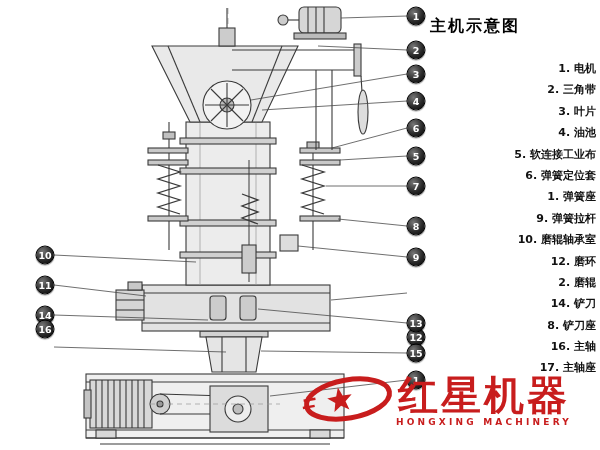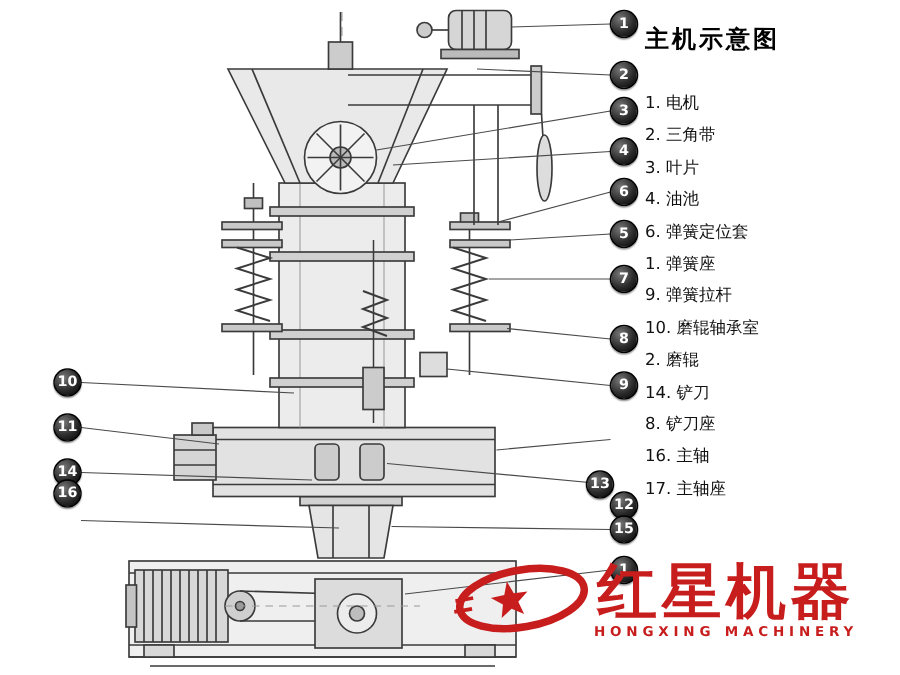--- a/index.html
+++ b/index.html
@@ -8,21 +8,21 @@
   #drawing{position:absolute;left:0;top:0;z-index:1;}
   #callout-layer{position:absolute;left:0;top:0;width:600px;height:450px;z-index:3;pointer-events:none;}
   .callout{position:absolute;width:17px;height:17px;border-radius:50%;
            background:radial-gradient(circle at 35% 30%, #777 0%, #2b2b2b 55%, #000 100%);
            border:1px solid #000;color:#fff;font-size:9.5px;font-weight:bold;
            display:flex;align-items:center;justify-content:center;
            transform:translate(-50%,-50%);box-shadow:0 1px 1px rgba(0,0,0,.4);}
   #legend{position:absolute;left:430px;top:16px;width:166px;z-index:2;}
   #legend-title{font-size:16px;font-weight:800;letter-spacing:2px;color:#000;}
   #legend-list{margin-top:24px;}
-  .legend-row{height:21.4px;font-size:11px;font-weight:400;color:#111;white-space:nowrap;}
+  .legend-row{height:21.4px;font-size:11px;font-weight:700;color:#111;white-space:nowrap;text-align:right;}
   #watermark{position:absolute;left:274px;top:358px;width:326px;height:84px;z-index:6;
              display:flex;align-items:center;pointer-events:none;justify-content:center;}
   #brand-text{display:flex;flex-direction:column;align-items:center;margin-left:2px;}
   #brand-name{font-size:40px;line-height:1.05;font-weight:bold;color:#c81d1d;letter-spacing:3px;white-space:nowrap;}
   #brand-sub{font-size:9px;font-weight:bold;color:#c81d1d;letter-spacing:3.2px;margin-top:1px;white-space:nowrap;}
 </style>
 </head>
 <body>
 
 <div id="page">
@@ -160,40 +160,42 @@
       <div class="callout" style="left: 416px; top: 16px;">1</div>
       <div class="callout" style="left: 416px; top: 50px;">2</div>
       <div class="callout" style="left: 416px; top: 74px;">3</div>
       <div class="callout" style="left: 416px; top: 101px;">4</div>
       <div class="callout" style="left: 416px; top: 128px;">6</div>
       <div class="callout" style="left: 416px; top: 156px;">5</div>
       <div class="callout" style="left: 416px; top: 186px;">7</div>
       <div class="callout" style="left: 416px; top: 226px;">8</div>
       <div class="callout" style="left: 416px; top: 257px;">9</div>
       <div class="callout" style="left: 416px; top: 293px; margin-top: 44px;">12</div>
-      <div class="callout" style="left: 400px; top: 323px; text-align: center;">13</div>
+      <div class="callout" style="left: 416px; top: 323px; text-align: center;">13</div>
       <div class="callout" style="left: 416px; top: 353px;">15</div>
       <div class="callout" style="left: 416px; top: 380px;">1</div>
       <div class="callout" style="left: 45px; top: 255px;">10</div>
       <div class="callout" style="left: 45px; top: 285px;">11</div>
       <div class="callout" style="left: 45px; top: 315px;">14</div>
       <div class="callout" style="left: 45px; top: 329px;">16</div>
     </div>
 
   <div id="legend">
     <div id="legend-title">主机示意图</div>
     <div id="legend-list">
         <div class="legend-row">1. 电机</div>
         <div class="legend-row">2. 三角带</div>
         <div class="legend-row">3. 叶片</div>
         <div class="legend-row">4. 油池</div>
+        <div class="legend-row">5. 软连接工业布</div>
         <div class="legend-row">6. 弹簧定位套</div>
         <div class="legend-row">1. 弹簧座</div>
         <div class="legend-row">9. 弹簧拉杆</div>
         <div class="legend-row">10. 磨辊轴承室</div>
+        <div class="legend-row">12. 磨环</div>
         <div class="legend-row">2. 磨辊</div>
         <div class="legend-row">14. 铲刀</div>
         <div class="legend-row">8. 铲刀座</div>
         <div class="legend-row">16. 主轴</div>
         <div class="legend-row">17. 主轴座</div>
       </div>
   </div>
 
   <div id="watermark">
     <svg width="92" height="62" viewBox="0 0 92 62">

